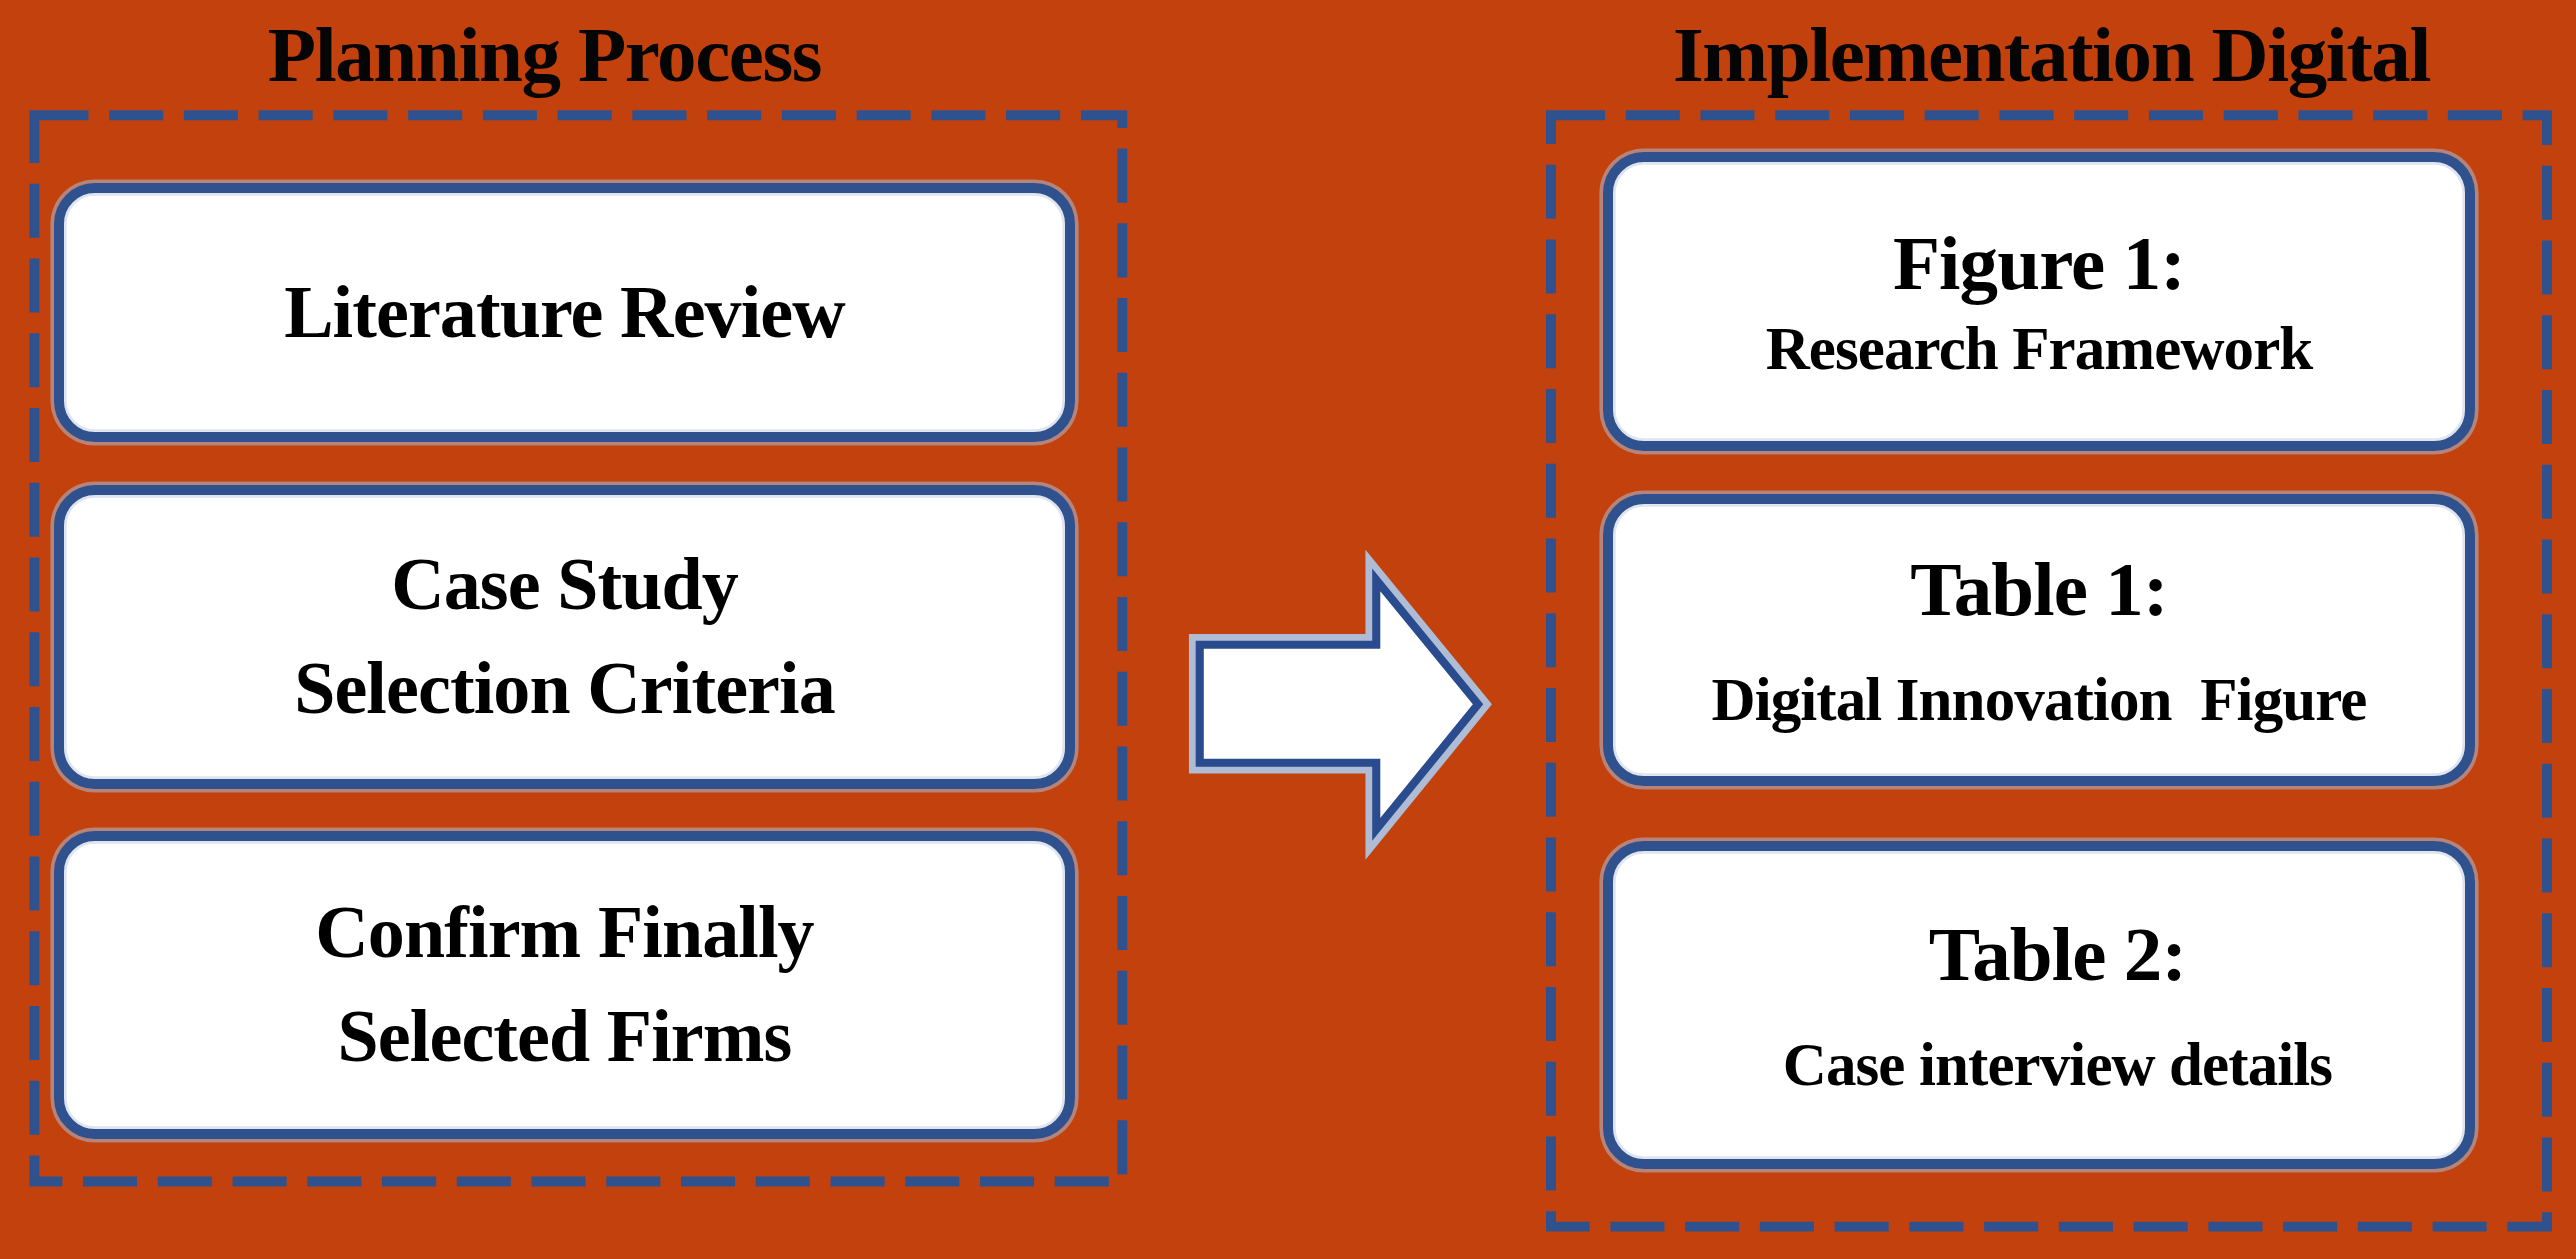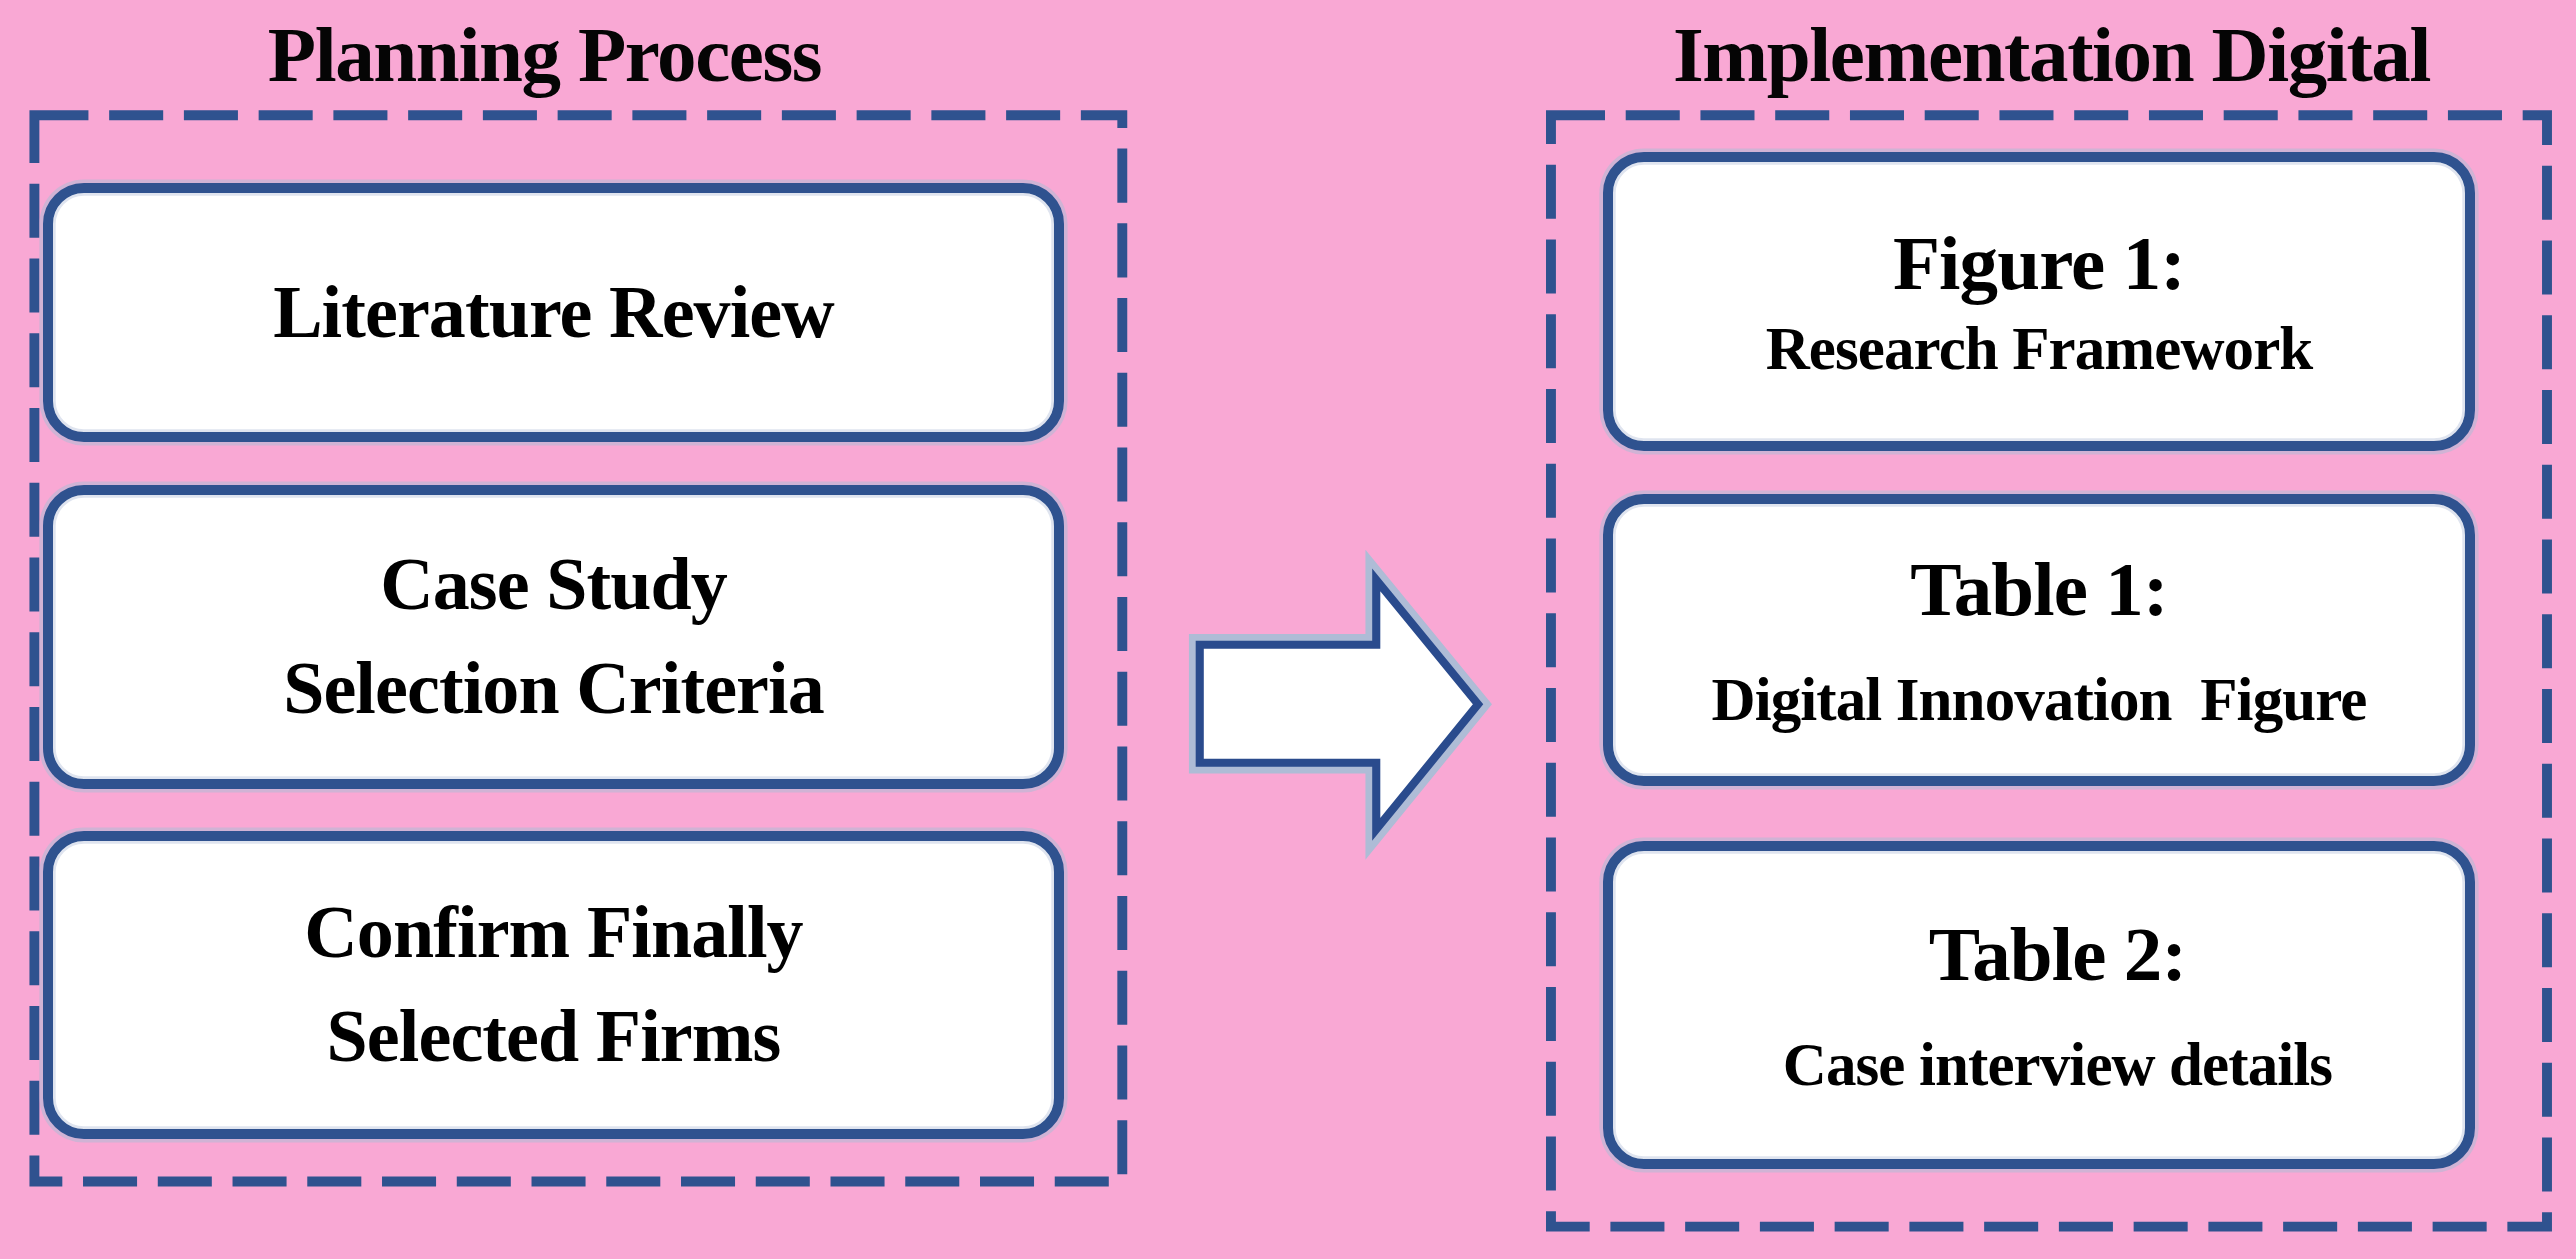--- a/index.html
+++ b/index.html
@@ -1,40 +1,40 @@
 <!DOCTYPE html>
 <html style="font-size:14.4px"><head>
 <meta charset="utf-8">
 <style>
   html,body{margin:0;padding:0;background:#ffffff;}
   .canvas{
     position:relative;
     width:2576px;height:1259px;
-    background:#f9a8d4;
+    background:#c2410c;
     overflow:hidden;
     font-family:"Liberation Serif","DejaVu Serif",serif;
     color:#000000;
   }
   .bg-lines{position:absolute;left:0;top:0;width:2576px;height:1259px;}
   .panel-title{
     position:absolute;top:14.4px;
     font-size:79px;font-weight:bold;line-height:1.05;
     letter-spacing:-1.4px;text-align:center;color:#050505;
   }
   .panel-title.left{left:94px;width:901px;}
   .panel-title.right{left:1556px;width:991px;}
   .flow-box{
     position:absolute;box-sizing:border-box;
     background:#ffffff;
     border:10.8px solid #2F528F;border-radius:41px;
     box-shadow:0 0 0 3.6px rgba(174,188,214,.55), inset 0 0 0 2.7px rgba(174,188,214,.40);
     display:flex;flex-direction:column;align-items:center;justify-content:center;
     text-align:center;
   }
-  .lbox{left:43px;width:1021px;font-size:74px;font-weight:bold;line-height:1.40;letter-spacing:-0.9px;}
+  .lbox{left:54px;width:1021px;font-size:74px;font-weight:bold;line-height:1.40;letter-spacing:-0.9px;}
   .l1{top:183px;height:259px;}
   .l2{top:485px;height:304px;}
   .l3{top:831px;height:308px;}
   .rbox{left:1603px;width:872px;letter-spacing:-0.9px;}
   .r1{top:152px;height:299px;row-gap:16px;}
   .r2{top:494px;height:292px;row-gap:41px;}
   .r3{top:841px;height:328px;row-gap:41px;padding-left:37px;}
   .box-line{min-height:0;}
   .rhead{font-size:77px;font-weight:bold;line-height:1;}
   .rsub{font-size:61px;font-weight:bold;line-height:1;white-space:pre-wrap;}

